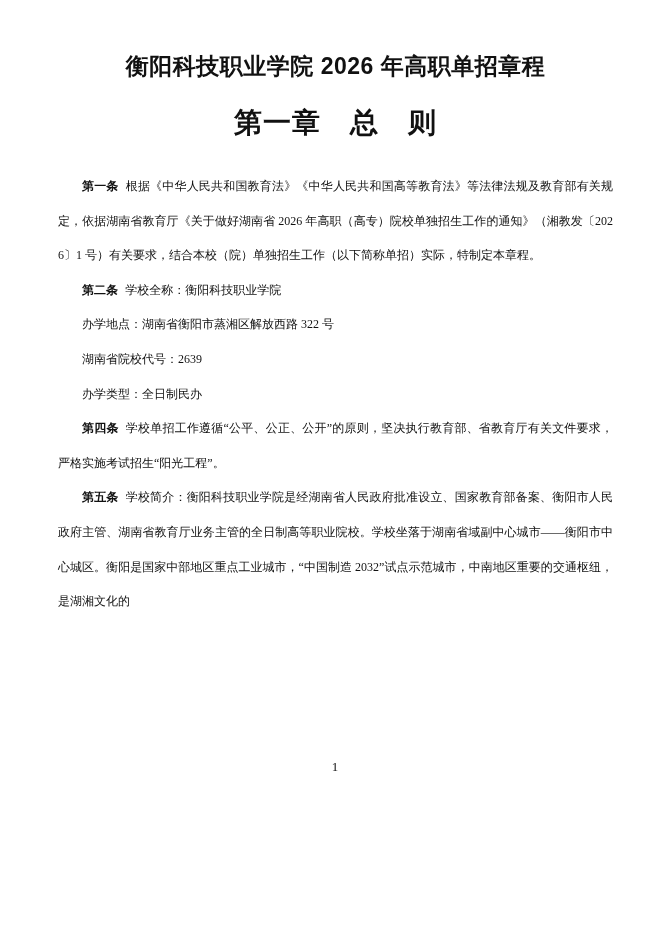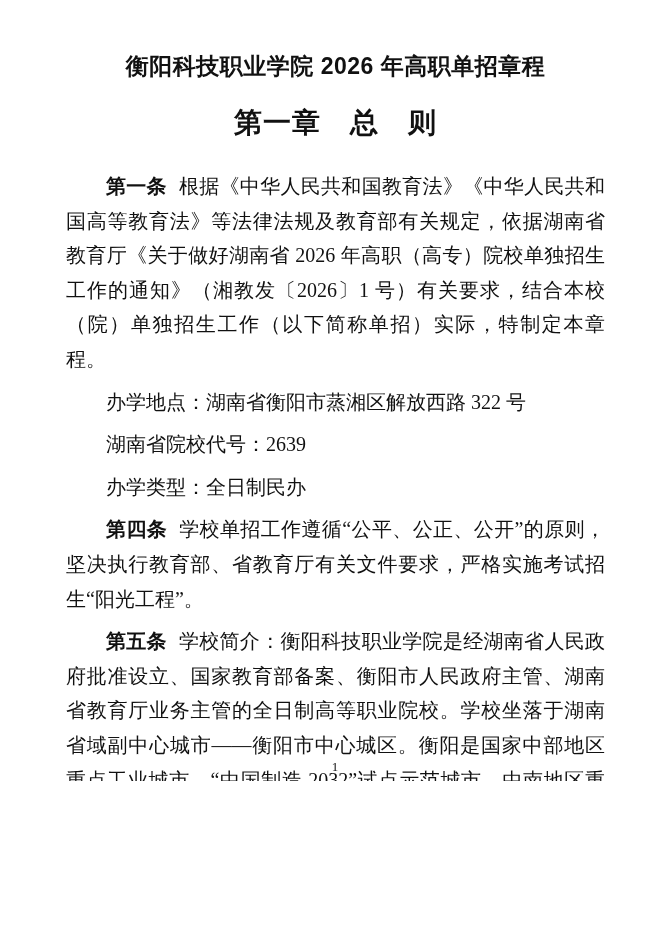--- a/index.html
+++ b/index.html
@@ -31,22 +31,22 @@
   .chapter-heading {
     margin: 0 0 35px 0;
     text-align: center;
     font-family: "Liberation Sans", "DejaVu Sans", sans-serif;
     font-weight: bold;
     font-size: 28px;
     line-height: 22px;
     letter-spacing: 1px;
   }
   .para {
-    margin: 8px;
-    font-size: 20px;
+    margin: 0;
+    font-size: 12px;
     line-height: 34.6px;
     text-align: justify;
     text-indent: 2em;
     word-break: break-all;
   }
   .article-label {
     font-family: "Liberation Sans", "DejaVu Sans", sans-serif;
     font-weight: bold;
     margin-right: 0.6em;
   }
@@ -68,20 +68,21 @@
 
 <div class="page">
   <div class="content">
 
     <h1 class="doc-title">衡阳科技职业学院 2026 年高职单招章程</h1>
 
     <h2 class="chapter-heading">第一章　总　则</h2>
 
     <p class="para"><span class="article-label">第一条</span><span>根据《中华人民共和国教育法》《中华人民共和国高等教育法》等法律法规及教育部有关规定，依据湖南省教育厅《关于做好湖南省 2026 年高职（高专）院校单独招生工作的通知》（湘教发〔2026〕1 号）有关要求，结合本校（院）单独招生工作（以下简称单招）实际，特制定本章程。</span></p>
 
+    <p class="para"><span class="article-label">第二条</span><span>学校全称：衡阳科技职业学院</span></p>
 
     <p class="para"><span class="article-label"></span><span>办学地点：湖南省衡阳市蒸湘区解放西路 322 号</span></p>
 
 
 
     <p class="para"><span class="article-label"></span><span>湖南省院校代号：2639</span></p>
 
     <p class="para"><span class="article-label"></span><span>办学类型：全日制民办</span></p>
 
 

